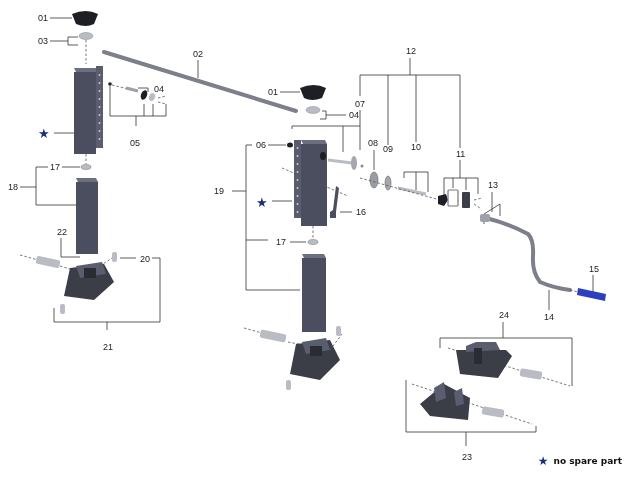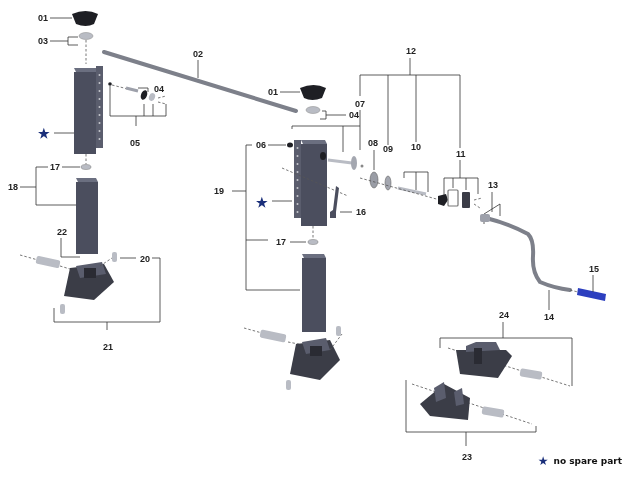--- a/index.html
+++ b/index.html
@@ -1,17 +1,17 @@
 <!DOCTYPE html>
 <html><head>
   <meta charset="utf-8">
   <style>
     html, body { margin: 0; padding: 0; background: #ffffff; }
     body { width: 640px; height: 481px; overflow: hidden; position: relative; font-family: "Liberation Sans", sans-serif; }
-    #stage { position: absolute; left: 0; top: 0; width: 520px; height: 481px; font-weight: bold; }
+    #stage { position: absolute; left: 0; top: 0; width: 520px; height: 481px; }
     .lbl { font-family: "Liberation Sans", sans-serif; font-size: 9px; fill: #222; }
     .lead { stroke: #333; stroke-width: 0.8; fill: none; }
     .dash { stroke: #555; stroke-width: 0.8; stroke-dasharray: 2.5 2; fill: none; }
     .legend { position: absolute; right: 18px; bottom: 14px; display: flex; align-items: center; gap: 5px; font-size: 9px; font-weight: bold; color: #111; font-family: "DejaVu Sans", sans-serif; }
     .legend .star { color: #1a2f7a; font-size: 12px; line-height: 1; }
   </style>
 </head>
 <body>
 
 <div id="stage">

